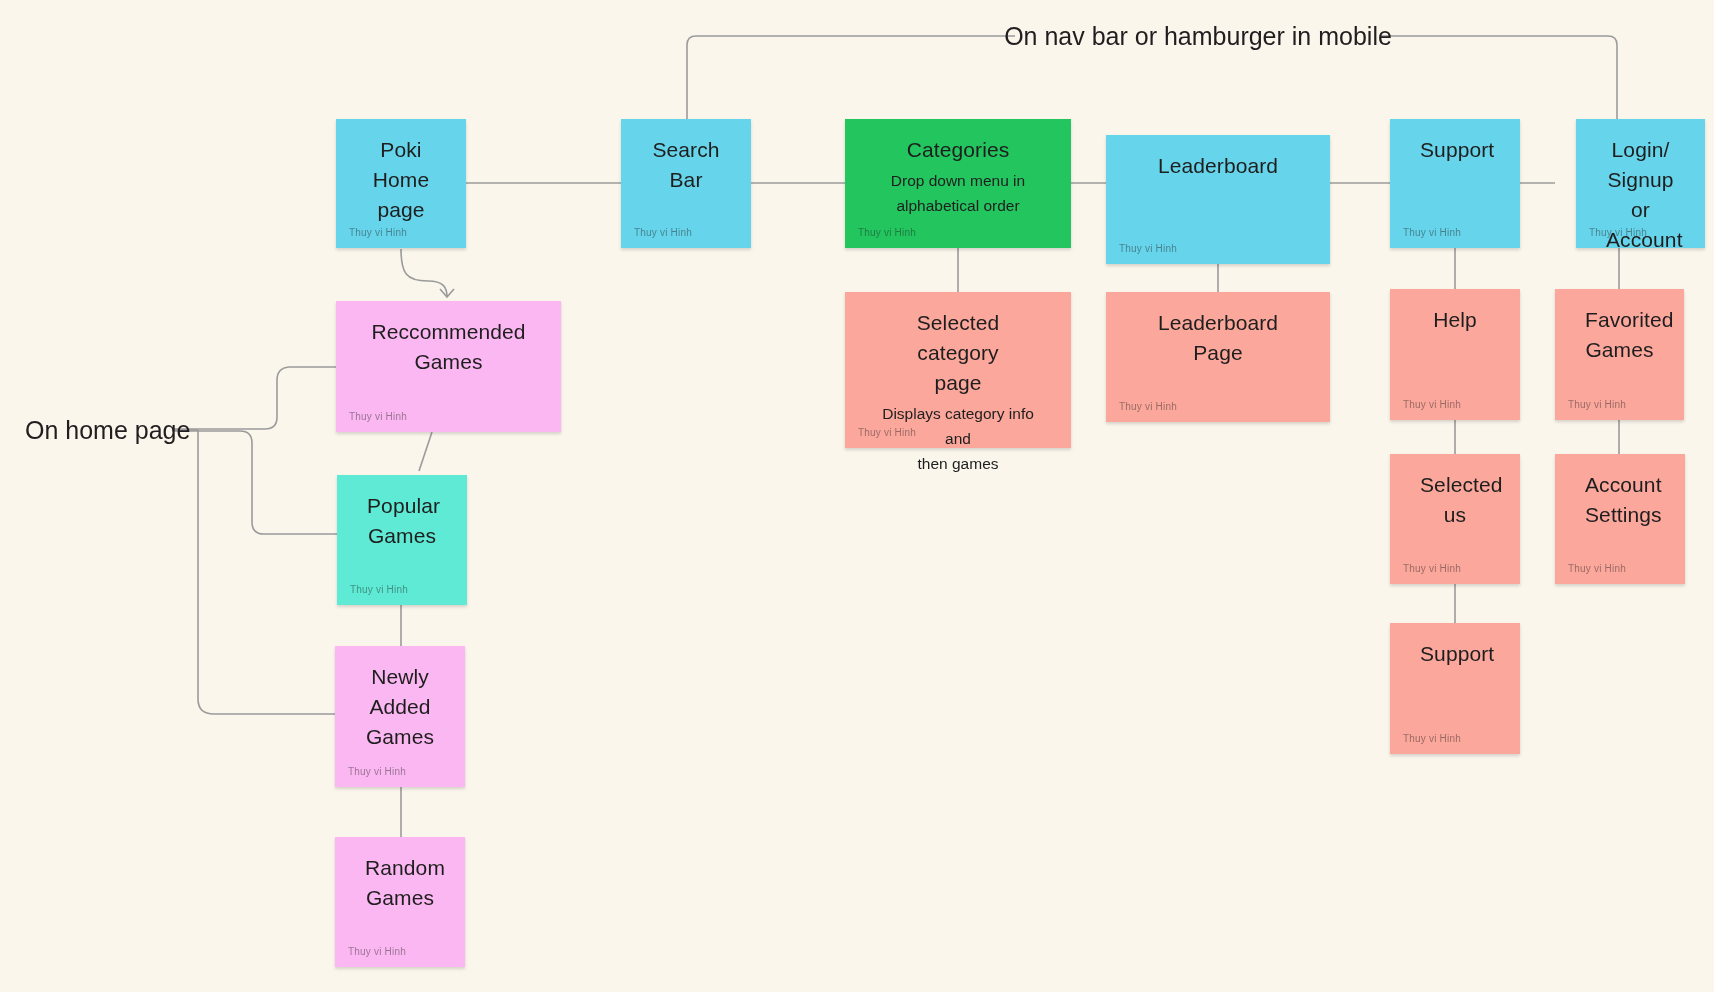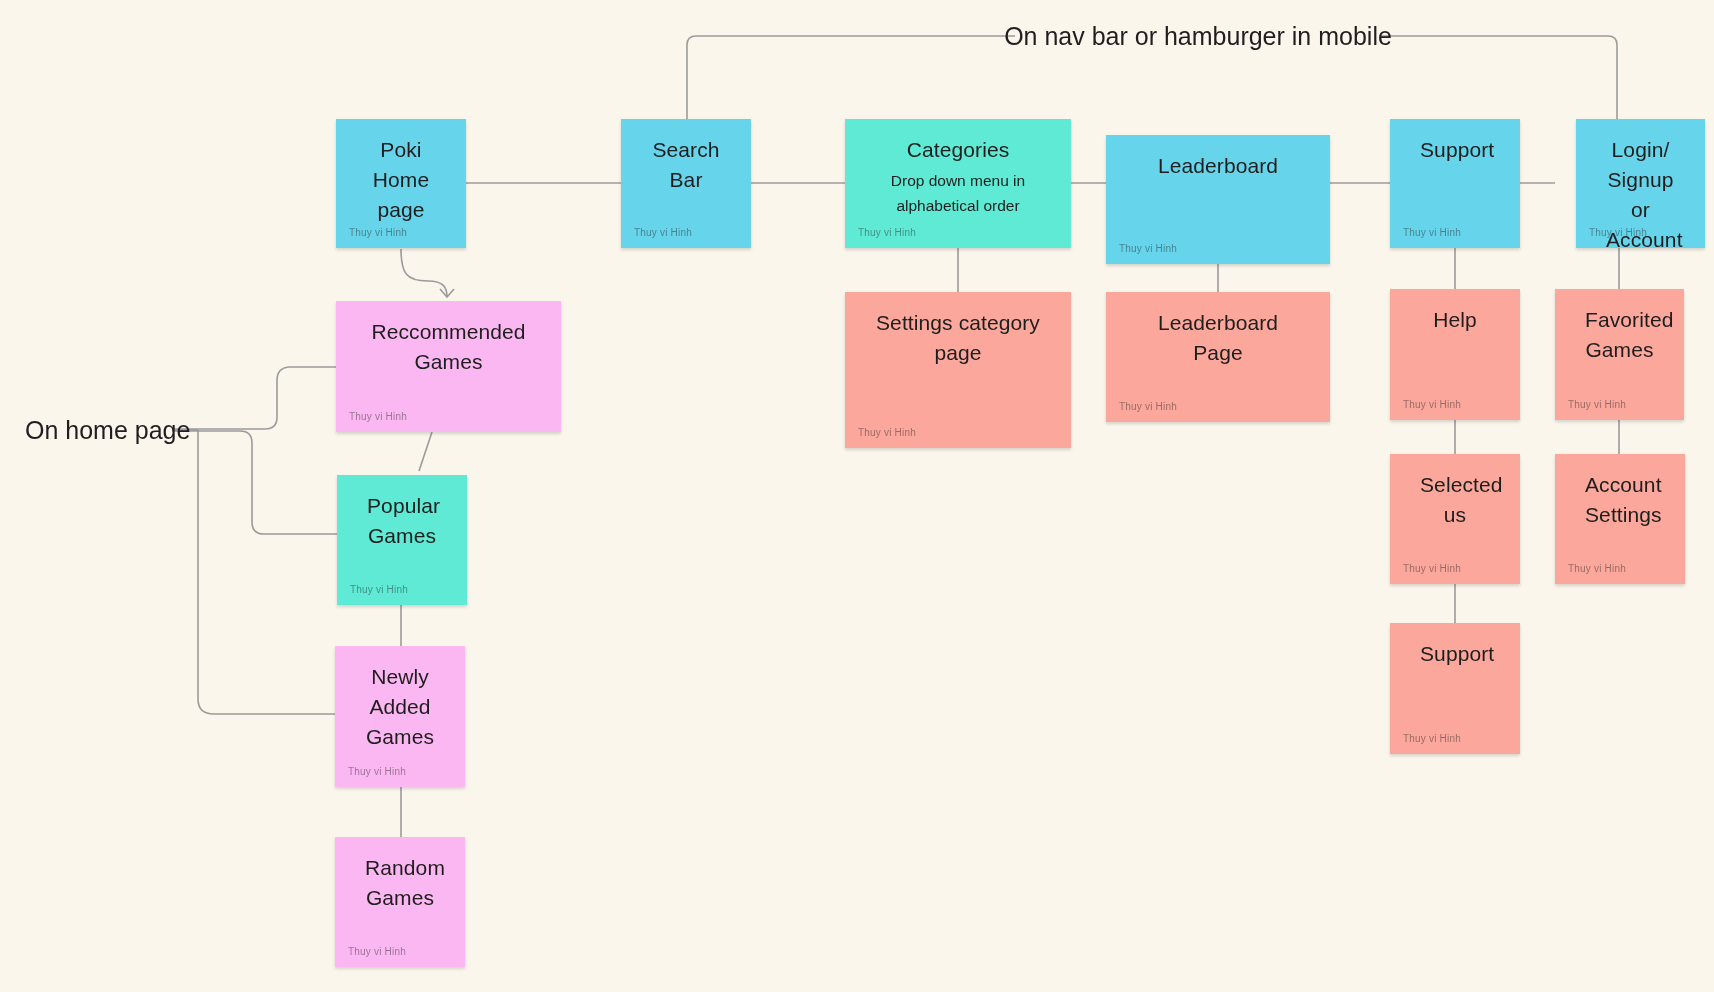--- a/index.html
+++ b/index.html
@@ -114,21 +114,21 @@
   <div class="note" id="n-poki" style="background: rgb(102, 212, 234);">
     <div class="t">Poki Home
 page</div>
     <div class="a">Thuy vi Hinh</div>
   </div>
   <div class="note" id="n-search" style="background: rgb(102, 212, 234);">
     <div class="t">Search
 Bar</div>
     <div class="a">Thuy vi Hinh</div>
   </div>
-  <div class="note" id="n-categories" style="background: #5eead4;">
+  <div class="note" id="n-categories" style="background: #22c55e;">
     <div class="t">Categories</div>
     <div class="b">Drop down menu in
 alphabetical order</div>
     <div class="a">Thuy vi Hinh</div>
   </div>
   <div class="note" id="n-leaderboard" style="background: rgb(102, 212, 234);">
     <div class="t">Leaderboard</div>
     <div class="a">Thuy vi Hinh</div>
   </div>
   <div class="note" id="n-support-nav" style="background: rgb(102, 212, 234);">
@@ -136,22 +136,24 @@
     <div class="a">Thuy vi Hinh</div>
   </div>
   <div class="note" id="n-login" style="background: rgb(102, 212, 234);">
     <div class="t">Login/
 Signup or
 Account</div>
     <div class="a">Thuy vi Hinh</div>
   </div>
 
   <div class="note" id="n-selected" style="background: rgb(251, 167, 156);">
-    <div class="t">Settings category
+    <div class="t">Selected category
 page</div>
+    <div class="b">Displays category info and
+then games</div>
     <div class="a">Thuy vi Hinh</div>
   </div>
   <div class="note" id="n-leaderboard-page" style="background: rgb(251, 167, 156);">
     <div class="t">Leaderboard Page</div>
     <div class="a">Thuy vi Hinh</div>
   </div>
   <div class="note" id="n-help" style="background: rgb(251, 167, 156);">
     <div class="t">Help</div>
     <div class="a">Thuy vi Hinh</div>
   </div>

